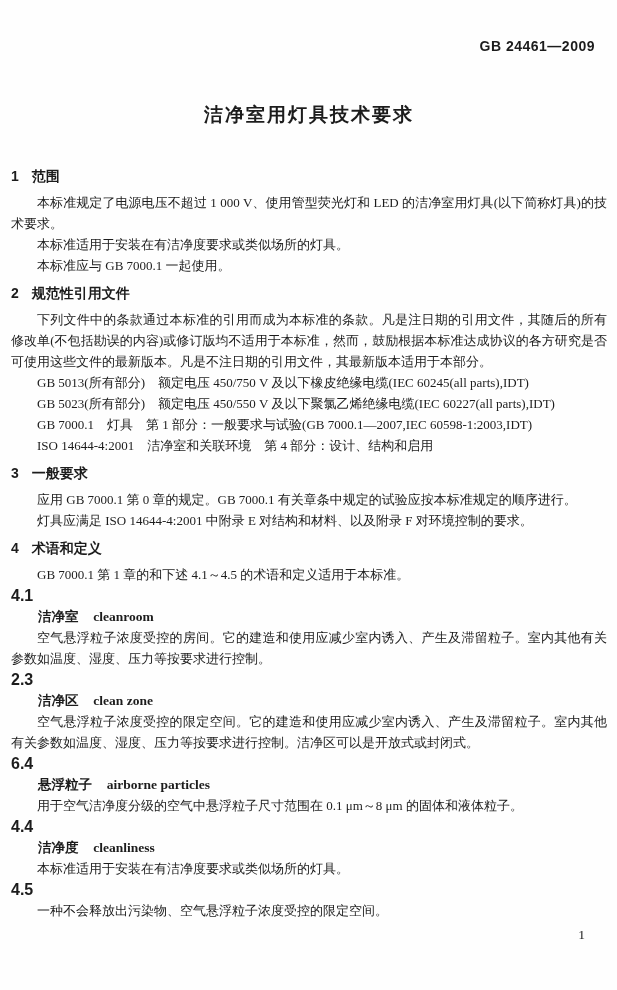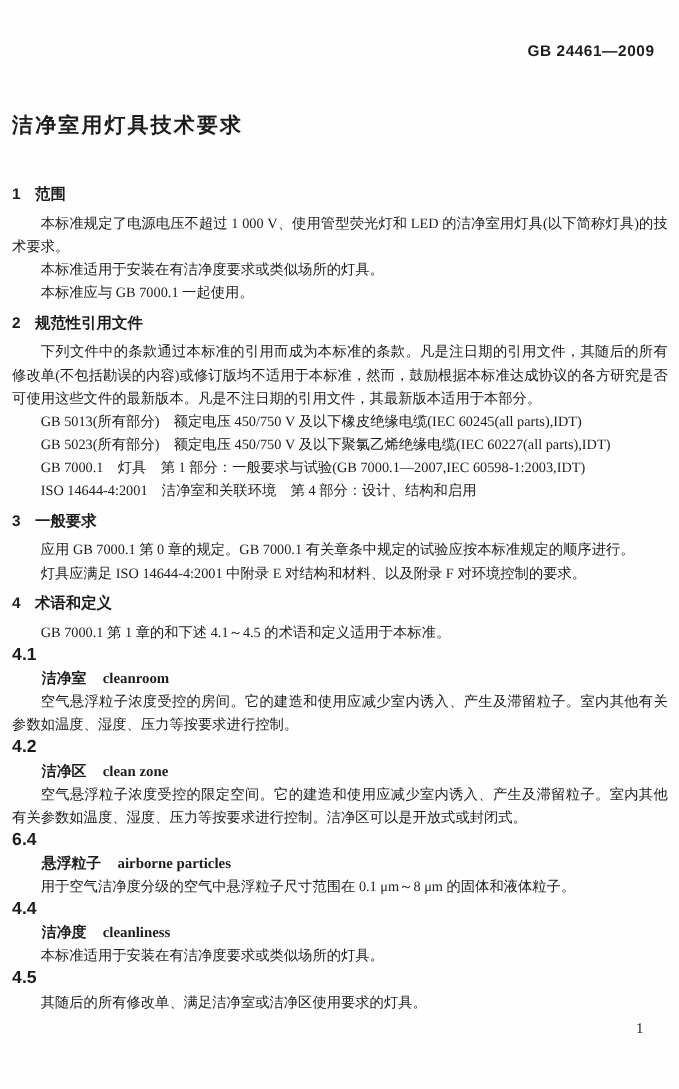--- a/index.html
+++ b/index.html
@@ -18,21 +18,21 @@
     text-align:right;
     padding-right:12px;
     font-family:"Liberation Sans","DejaVu Sans",sans-serif;
     font-weight:700;
     font-size:14px;
     letter-spacing:0.5px;
     line-height:17px; height:17px;
   }
   .doc-title {
     margin:47px 0 0 0;
-    text-align:left;
+    text-align:center;
     font-family:"Liberation Sans","DejaVu Sans",sans-serif;
     font-weight:700;
     font-size:19px;
     letter-spacing:2px;
     line-height:26px;
   }
   .sec-head {
     font-family:"Liberation Sans","DejaVu Sans",sans-serif;
     font-weight:700;
     font-size:14px;
@@ -82,45 +82,45 @@
   <div class="doc-title">洁净室用灯具技术要求</div>
 
   <div class="sec-head first"><span class="sec-num">1</span><span>范围</span></div>
   <p class="body ind">本标准规定了电源电压不超过 1 000 V、使用管型荧光灯和 LED 的洁净室用灯具(以下简称灯具)的技术要求。</p>
   <p class="body ind">本标准适用于安装在有洁净度要求或类似场所的灯具。</p>
   <p class="body ind">本标准应与 GB 7000.1 一起使用。</p>
 
   <div class="sec-head"><span class="sec-num">2</span><span>规范性引用文件</span></div>
   <p class="body ind">下列文件中的条款通过本标准的引用而成为本标准的条款。凡是注日期的引用文件，其随后的所有修改单(不包括勘误的内容)或修订版均不适用于本标准，然而，鼓励根据本标准达成协议的各方研究是否可使用这些文件的最新版本。凡是不注日期的引用文件，其最新版本适用于本部分。</p>
   <p class="body ind">GB 5013(所有部分)　额定电压 450/750 V 及以下橡皮绝缘电缆(IEC 60245(all parts),IDT)</p>
-  <p class="body ind">GB 5023(所有部分)　额定电压 450/750 V 及以下聚氯乙烯绝缘电缆(IEC 60227(all parts),IDT)</p>
+  <p class="body ind">GB 5023(所有部分)　额定电压 450/550 V 及以下聚氯乙烯绝缘电缆(IEC 60227(all parts),IDT)</p>
   <p class="body ind">GB 7000.1　灯具　第 1 部分：一般要求与试验(GB 7000.1—2007,IEC 60598-1:2003,IDT)</p>
   <p class="body ind">ISO 14644-4:2001　洁净室和关联环境　第 4 部分：设计、结构和启用</p>
 
   <div class="sec-head"><span class="sec-num">3</span><span>一般要求</span></div>
   <p class="body ind">应用 GB 7000.1 第 0 章的规定。GB 7000.1 有关章条中规定的试验应按本标准规定的顺序进行。</p>
   <p class="body ind">灯具应满足 ISO 14644-4:2001 中附录 E 对结构和材料、以及附录 F 对环境控制的要求。</p>
 
   <div class="sec-head"><span class="sec-num">4</span><span>术语和定义</span></div>
   <p class="body ind">GB 7000.1 第 1 章的和下述 4.1～4.5 的术语和定义适用于本标准。</p>
 
   <div class="clause-num">4.1</div>
   <div class="term"><span>洁净室</span><span class="term-en">cleanroom</span></div>
   <p class="body ind">空气悬浮粒子浓度受控的房间。它的建造和使用应减少室内诱入、产生及滞留粒子。室内其他有关参数如温度、湿度、压力等按要求进行控制。</p>
 
-  <div class="clause-num">4.2</div>
+  <div class="clause-num">2.3</div>
   <div class="term"><span>洁净区</span><span class="term-en">clean zone</span></div>
   <p class="body ind">空气悬浮粒子浓度受控的限定空间。它的建造和使用应减少室内诱入、产生及滞留粒子。室内其他有关参数如温度、湿度、压力等按要求进行控制。洁净区可以是开放式或封闭式。</p>
 
   <div class="clause-num">6.4</div>
   <div class="term"><span>悬浮粒子</span><span class="term-en">airborne particles</span></div>
   <p class="body ind">用于空气洁净度分级的空气中悬浮粒子尺寸范围在 0.1 μm～8 μm 的固体和液体粒子。</p>
 
   <div class="clause-num">4.4</div>
   <div class="term"><span>洁净度</span><span class="term-en">cleanliness</span></div>
   <p class="body ind">本标准适用于安装在有洁净度要求或类似场所的灯具。</p>
 
   <div class="clause-num">4.5</div>
-  <p class="body ind">其随后的所有修改单、满足洁净室或洁净区使用要求的灯具。</p>
+  <p class="body ind">一种不会释放出污染物、空气悬浮粒子浓度受控的限定空间。</p>
 
   <div class="page-num">1</div>
 
 </div>
 
 </body></html>

